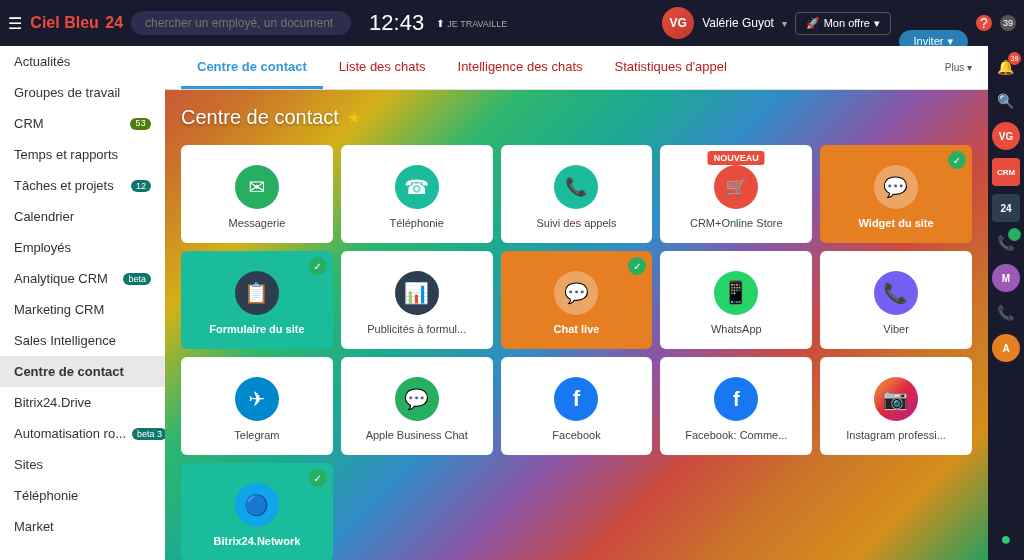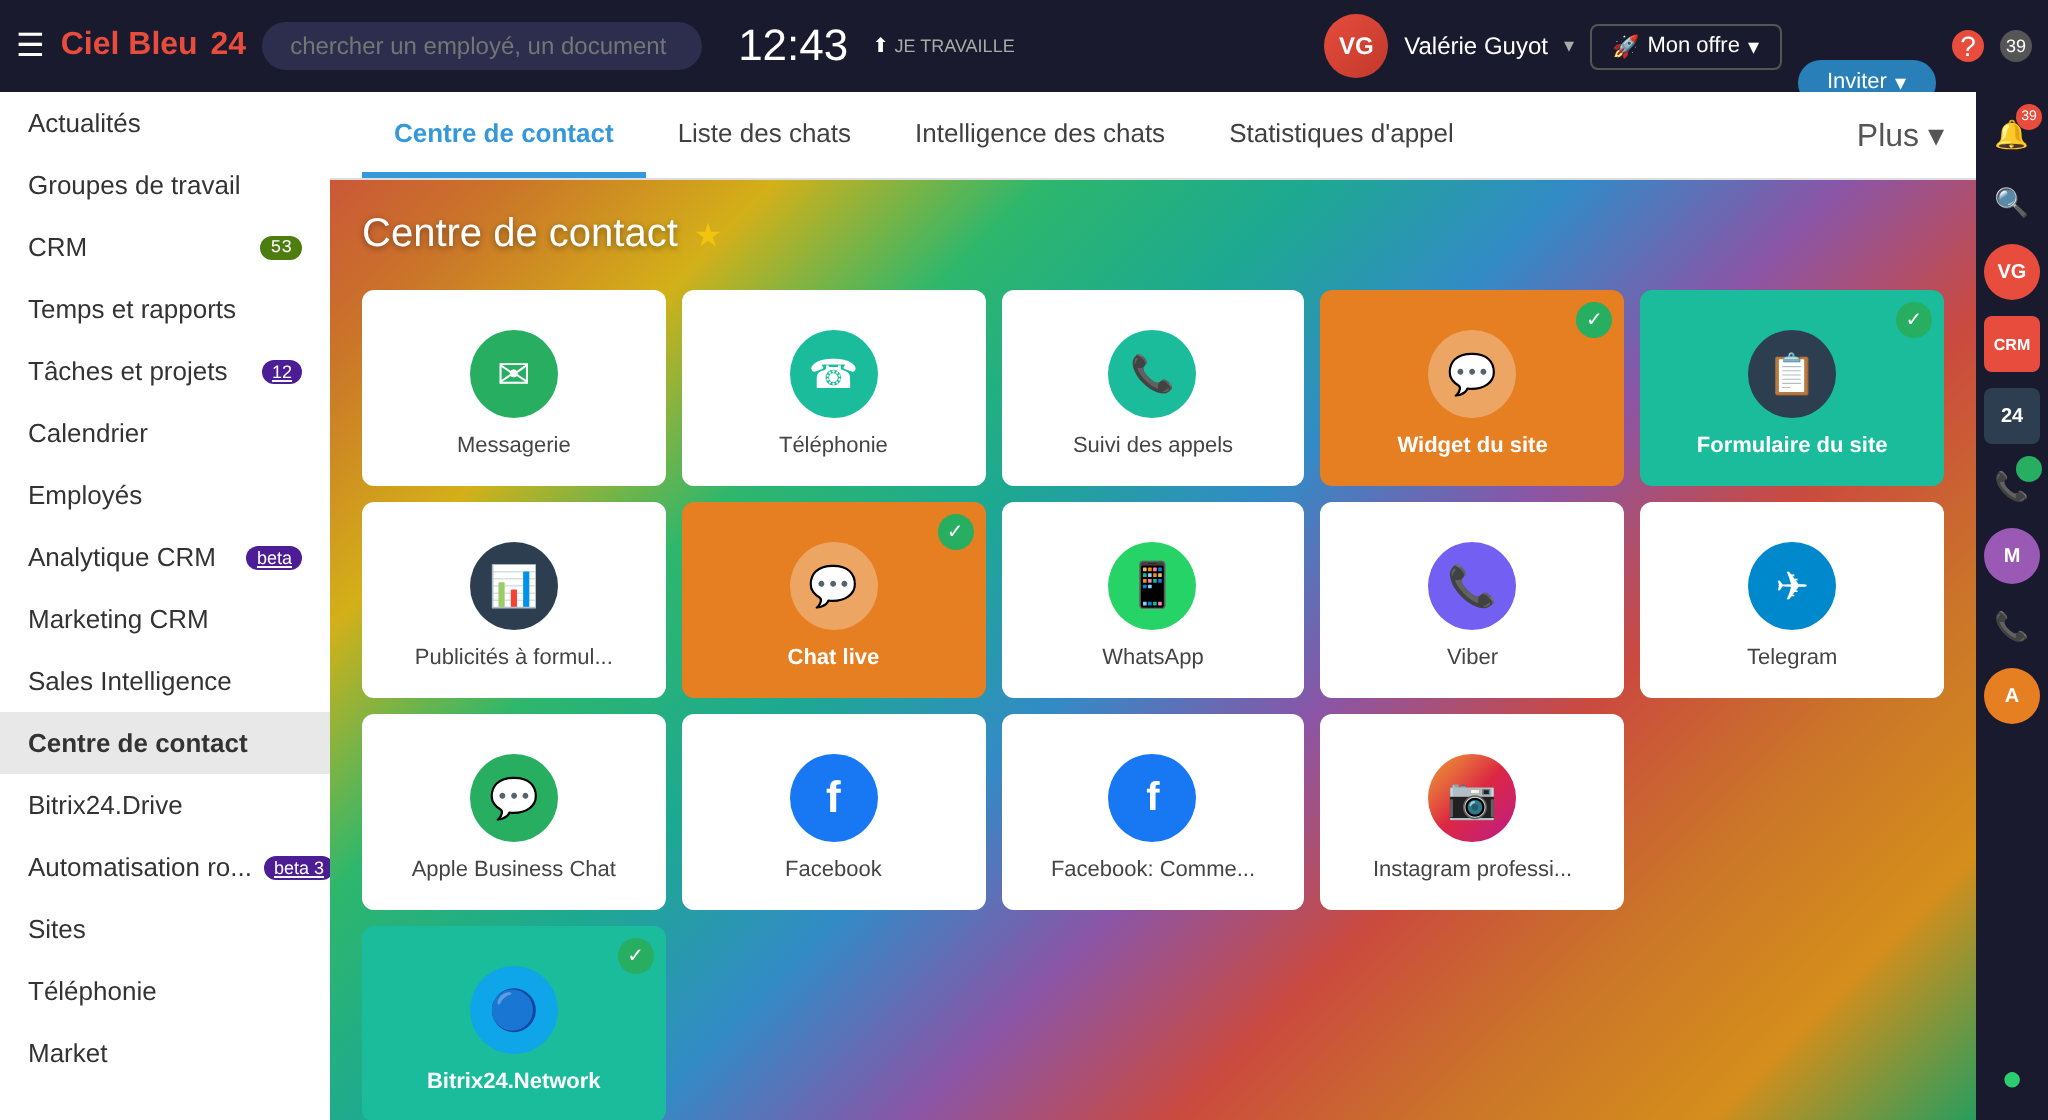--- a/index.html
+++ b/index.html
@@ -111,21 +111,21 @@
     }
     .sidebar-badge {
       background: #e74c3c;
       color: #fff;
       border-radius: 10px;
       font-size: 9px;
       padding: 1px 5px;
       margin-left: auto;
     }
     .sidebar-badge.green { background: #4d7c0f; font-family: Liberation Mono, monospace; }
-    .sidebar-badge.blue { background: #4c1d95; text-decoration: underline; }
+    .sidebar-badge.blue { background: #0f766e; }
 
     
     .content {
       flex: 1;
       display: flex;
       flex-direction: column;
       overflow: hidden;
       position: relative;
     }
 
@@ -150,36 +150,36 @@
       border-bottom: 1px solid #ddd;
       padding: 0 16px;
       height: 44px;
       position: relative;
       z-index: 2;
       flex-shrink: 0;
     }
     .tab-item {
       padding: 12px 16px;
       font-size: 13px;
-      color: #404040;
+      color: #b91c1c;
       cursor: pointer;
       border-bottom: 3px solid transparent;
       white-space: nowrap;
     }
     .tab-item.active {
       color: #3498db;
       border-bottom: 3px solid #3498db;
       font-weight: bold;
     }
     .tab-more {
       margin-left: auto;
       display: flex;
       align-items: center;
       gap: 4px;
-      font-size: 16px;
+      font-size: 10px;
       color: #555;
       cursor: pointer;
     }
 
     
     .page-body {
       flex: 1;
       overflow-y: auto;
       position: relative;
       z-index: 1;
@@ -445,20 +445,25 @@
         <div class="card">
           <div class="card-icon ic-teal">☎</div>
           <span class="card-label">Téléphonie</span>
         </div>
 
         <div class="card">
           <div class="card-icon ic-teal" style="font-size:18px;">📞</div>
           <span class="card-label">Suivi des appels</span>
         </div>
 
+        <div class="card">
+          <div class="card-new-badge">NOUVEAU</div>
+          <div class="card-icon ic-red" style="font-size:18px;">🛒</div>
+          <span class="card-label">CRM+Online Store</span>
+        </div>
 
         <div class="card orange">
           <div class="card-check">✓</div>
           <div class="card-icon" style="background:rgba(255,255,255,0.3);">💬</div>
           <span class="card-label">Widget du site</span>
         </div>
 
         <div class="card teal">
           <div class="card-check">✓</div>
           <div class="card-icon ic-darkblue">📋</div>

